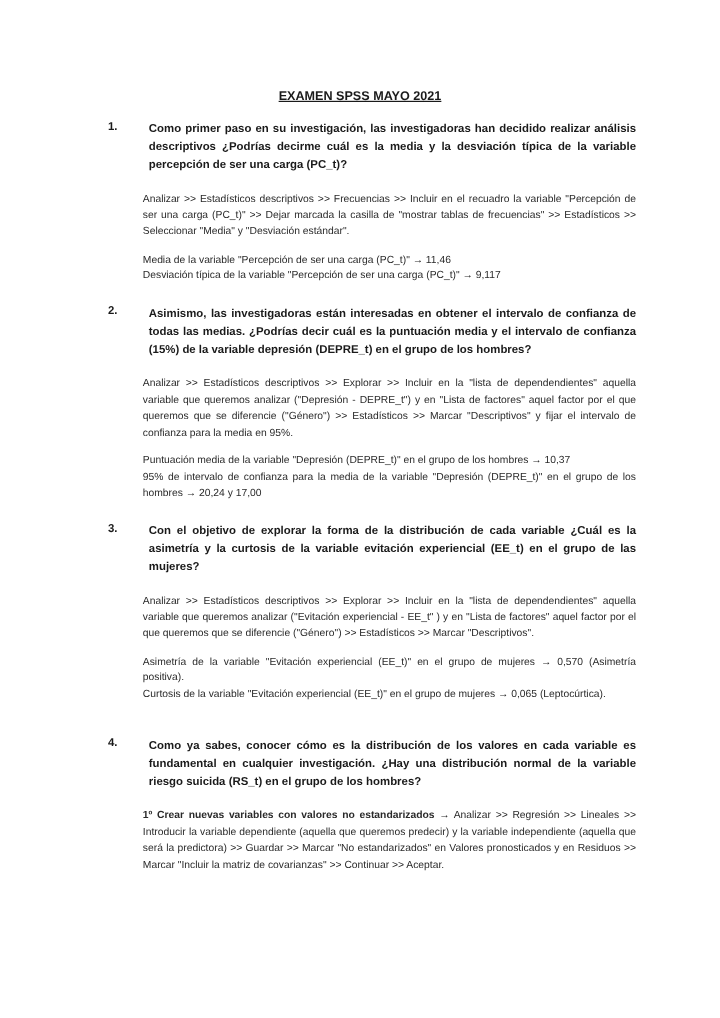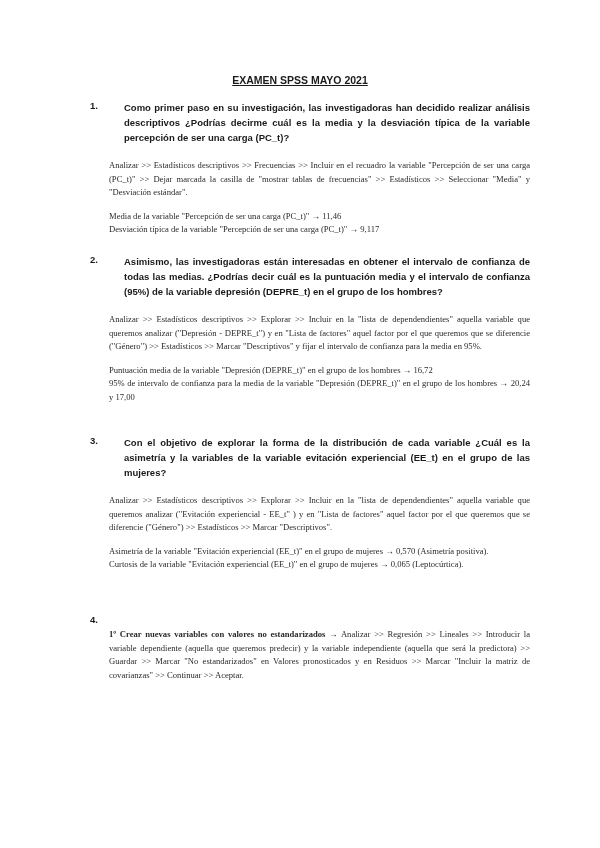--- a/index.html
+++ b/index.html
@@ -5,22 +5,22 @@
   html, body { margin: 0; padding: 0; background: #ffffff; }
   body { width: 600px; height: 848px; position: relative; overflow: hidden;
          font-family: "Liberation Sans", sans-serif; color: #1a1a1a; }
   .page { position: absolute; left: 0; top: 0; width: 568px; height: 848px; }
   .title { position: absolute; top: 74px; left: 0; width: 600px; text-align: center;
            font-weight: bold; font-size: 10.5px; text-decoration: underline; }
   .q { position: absolute; left: 90px; width: 440px; }
   .q .num { position: absolute; left: 0; top: 0; font-weight: bold; font-size: 9.5px; }
   .q .qtext { margin-left: 34px; font-weight: bold; font-size: 9.5px; line-height: 15px;
               text-align: justify; }
-  .ans { margin-left: 19px; font-size: 8.6px; line-height: 13.5px; text-align: justify;
-         color: #2a2a2a; font-family: Liberation Serif, serif; }
+  .ans { margin-left: 29px; font-size: 8.6px; line-height: 13.5px; text-align: justify;
+         color: #2a2a2a; }
   .ans p { margin: 0; }
   .gap { height: 14px; }
   .gap-s { height: 10px; }
   b { font-weight: bold; }
 </style>
 </head>
 <body>
 
 <div class="page">
   <div class="title">EXAMEN SPSS MAYO 2021</div>
@@ -32,42 +32,43 @@
     <div class="ans">
       <p>Analizar &gt;&gt; Estadísticos descriptivos &gt;&gt; Frecuencias &gt;&gt; Incluir en el recuadro la variable "Percepción de ser una carga (PC_t)" &gt;&gt; Dejar marcada la casilla de "mostrar tablas de frecuencias" &gt;&gt; Estadísticos &gt;&gt; Seleccionar "Media" y "Desviación estándar".</p>
       <div class="gap-s"></div>
       <p>Media de la variable "Percepción de ser una carga (PC_t)" → 11,46</p>
       <p>Desviación típica de la variable "Percepción de ser una carga (PC_t)" → 9,117</p>
     </div>
   </div>
 
   <div class="q" style="top:254px;">
     <span class="num">2.</span>
-    <div class="qtext">Asimismo, las investigadoras están interesadas en obtener el intervalo de confianza de todas las medias. ¿Podrías decir cuál es la puntuación media y el intervalo de confianza (95%) de la variable depresión (DEPRE_t) en el grupo de los hombres?</div>
+    <div class="qtext">Asimismo, las investigadoras están interesadas en obtener el intervalo de confianza de todas las medias. ¿Podrías decir cuál es la puntuación media y el intervalo de confianza (15%) de la variable depresión (DEPRE_t) en el grupo de los hombres?</div>
     <div class="gap"></div>
     <div class="ans">
       <p>Analizar &gt;&gt; Estadísticos descriptivos &gt;&gt; Explorar &gt;&gt; Incluir en la "lista de dependendientes" aquella variable que queremos analizar ("Depresión - DEPRE_t") y en "Lista de factores" aquel factor por el que queremos que se diferencie ("Género") &gt;&gt; Estadísticos &gt;&gt; Marcar "Descriptivos" y fijar el intervalo de confianza para la media en 95%.</p>
       <div class="gap-s"></div>
-      <p>Puntuación media de la variable "Depresión (DEPRE_t)" en el grupo de los hombres → 16,72</p>
+      <p>Puntuación media de la variable "Depresión (DEPRE_t)" en el grupo de los hombres → 10,37</p>
       <p>95% de intervalo de confianza para la media de la variable "Depresión (DEPRE_t)" en el grupo de los hombres → 20,24 y 17,00</p>
     </div>
   </div>
 
   <div class="q" style="top:435px;">
     <span class="num">3.</span>
-    <div class="qtext">Con el objetivo de explorar la forma de la distribución de cada variable ¿Cuál es la asimetría y la variables de la variable evitación experiencial (EE_t) en el grupo de las mujeres?</div>
+    <div class="qtext">Con el objetivo de explorar la forma de la distribución de cada variable ¿Cuál es la asimetría y la curtosis de la variable evitación experiencial (EE_t) en el grupo de las mujeres?</div>
     <div class="gap"></div>
     <div class="ans">
       <p>Analizar &gt;&gt; Estadísticos descriptivos &gt;&gt; Explorar &gt;&gt; Incluir en la "lista de dependendientes" aquella variable que queremos analizar ("Evitación experiencial - EE_t" ) y en "Lista de factores" aquel factor por el que queremos que se diferencie ("Género") &gt;&gt; Estadísticos &gt;&gt; Marcar "Descriptivos".</p>
       <div class="gap-s"></div>
       <p>Asimetría de la variable "Evitación experiencial (EE_t)" en el grupo de mujeres → 0,570 (Asimetría positiva).</p>
       <p>Curtosis de la variable "Evitación experiencial (EE_t)" en el grupo de mujeres → 0,065 (Leptocúrtica).</p>
     </div>
   </div>
 
   <div class="q" style="top:614px;">
     <span class="num">4.</span>
+    <div class="qtext">Como ya sabes, conocer cómo es la distribución de los valores en cada variable es fundamental en cualquier investigación. ¿Hay una distribución normal de la variable riesgo suicida (RS_t) en el grupo de los hombres?</div>
     <div class="gap"></div>
     <div class="ans">
       <p><b>1º Crear nuevas variables con valores no estandarizados</b> <span>→ Analizar &gt;&gt; Regresión &gt;&gt; Lineales &gt;&gt; Introducir la variable dependiente (aquella que queremos predecir) y la variable independiente (aquella que será la predictora) &gt;&gt; Guardar &gt;&gt; Marcar "No estandarizados" en Valores pronosticados y en Residuos &gt;&gt; Marcar "Incluir la matriz de covarianzas" &gt;&gt; Continuar &gt;&gt; Aceptar.</span></p>
     </div>
   </div>
 </div>
 
 </body></html>

